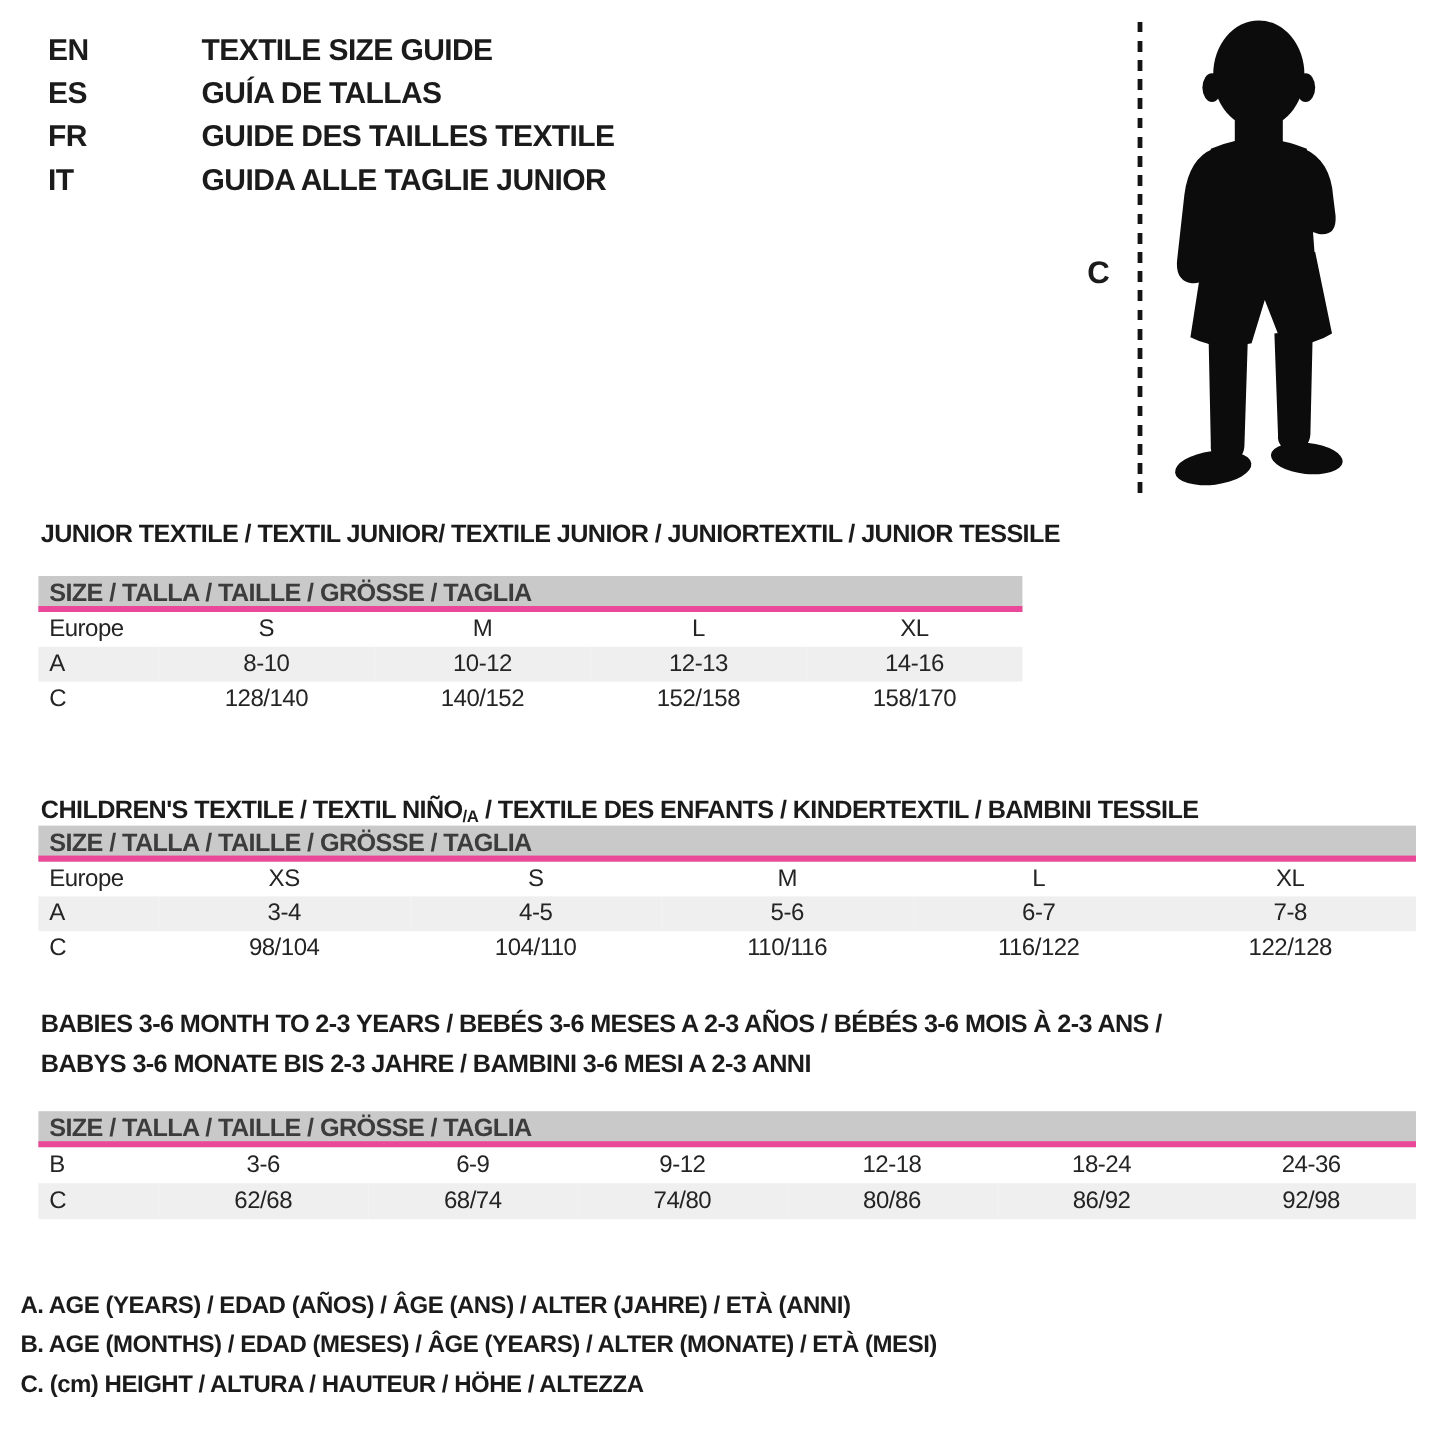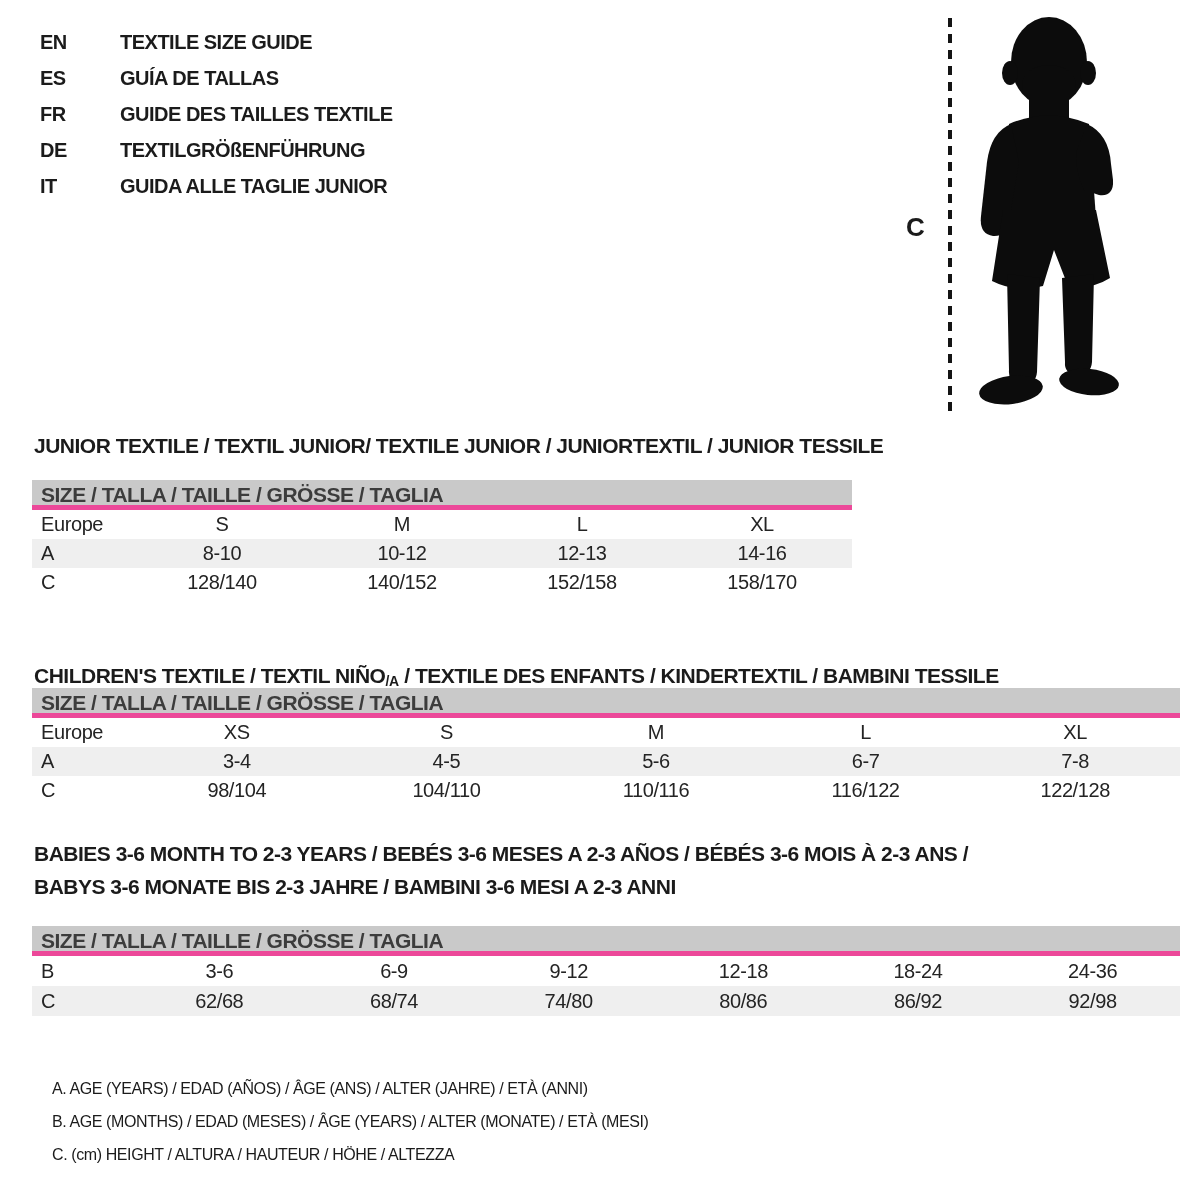--- a/index.html
+++ b/index.html
@@ -11,21 +11,21 @@
   *{box-sizing:border-box;}
   html,body{margin:0;padding:0;}
   body{
     width:1200px;height:1200px;background:#ffffff;position:relative;
     font-family:"Liberation Sans", sans-serif;color:var(--text);
     overflow:hidden;
   }
 
   
   .lang-list{position:absolute;left:40px;top:24px;}
-  .lang-row{display:flex;line-height:36px;font-size:20px;font-weight:700;letter-spacing:-0.5px;}
+  .lang-row{display:flex;line-height:36px;font-size:25px;font-weight:700;letter-spacing:-0.5px;gap:48px;}
   .lang-code{width:80px;flex:0 0 80px;}
 
   
   .measure-line{
     position:absolute;left:948px;top:18px;width:4px;height:398px;
     background:repeating-linear-gradient(180deg,#141414 0 9px,transparent 9px 16px);
   }
   .measure-label{
     position:absolute;left:906px;top:212px;font-size:26px;font-weight:700;
   }
@@ -51,21 +51,21 @@
   }
   table.size-table td.rowlabel{text-align:left;padding-left:9px;}
   table.size-table tr{height:29px;}
   table.size-table tr:nth-child(even){background:var(--alt-row-bg);}
   table.babies tr{height:30px;}
 
   .w-junior{width:820px;}
   .w-wide{width:1148px;}
 
   
-  .legend{position:absolute;left:52px;top:1072px;font-size:16px;font-weight:400;
+  .legend{position:absolute;left:17px;top:1072px;font-size:20px;font-weight:700;
     letter-spacing:-0.4px;line-height:33px;}
 
   .sub-size{font-size:14px;vertical-align:-3px;letter-spacing:-0.3px;}
 </style>
 </head>
 <body>
 
 <div class="page">
 
   <div class="lang-list">
@@ -73,24 +73,20 @@
       <span class="lang-code">EN</span>
       <span class="lang-label">TEXTILE SIZE GUIDE</span>
     </div>
     <div class="lang-row">
       <span class="lang-code">ES</span>
       <span class="lang-label">GUÍA DE TALLAS</span>
     </div>
     <div class="lang-row">
       <span class="lang-code">FR</span>
       <span class="lang-label">GUIDE DES TAILLES TEXTILE</span>
-    </div>
-    <div class="lang-row">
-      <span class="lang-code">DE</span>
-      <span class="lang-label">TEXTILGRÖßENFÜHRUNG</span>
     </div>
     <div class="lang-row">
       <span class="lang-code">IT</span>
       <span class="lang-label">GUIDA ALLE TAGLIE JUNIOR</span>
     </div>
   </div>
 
   <div class="measure-line"></div>
   <div class="measure-label">C</div>
   <svg class="baby-svg" width="175" height="405" viewBox="0 0 175 405" aria-hidden="true">

